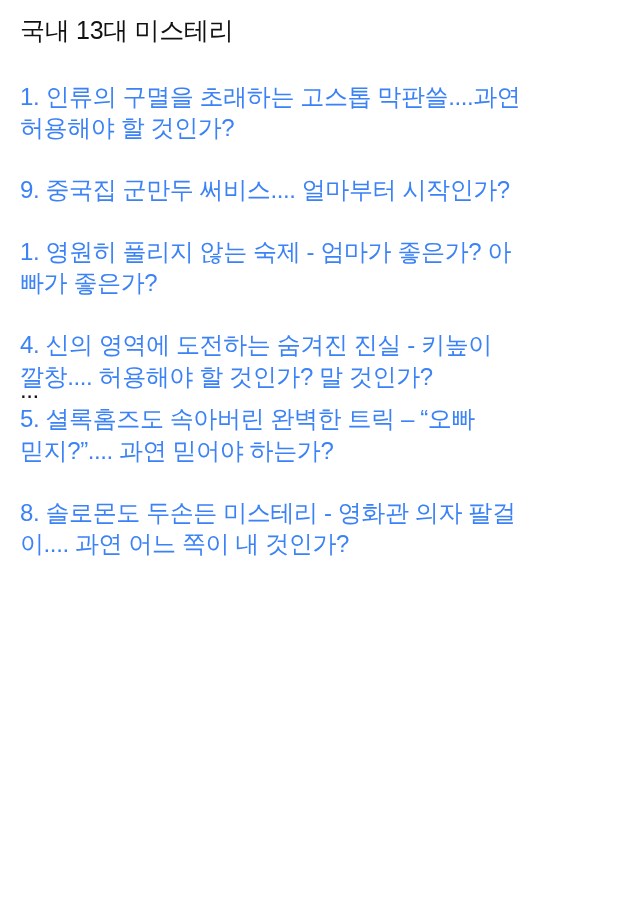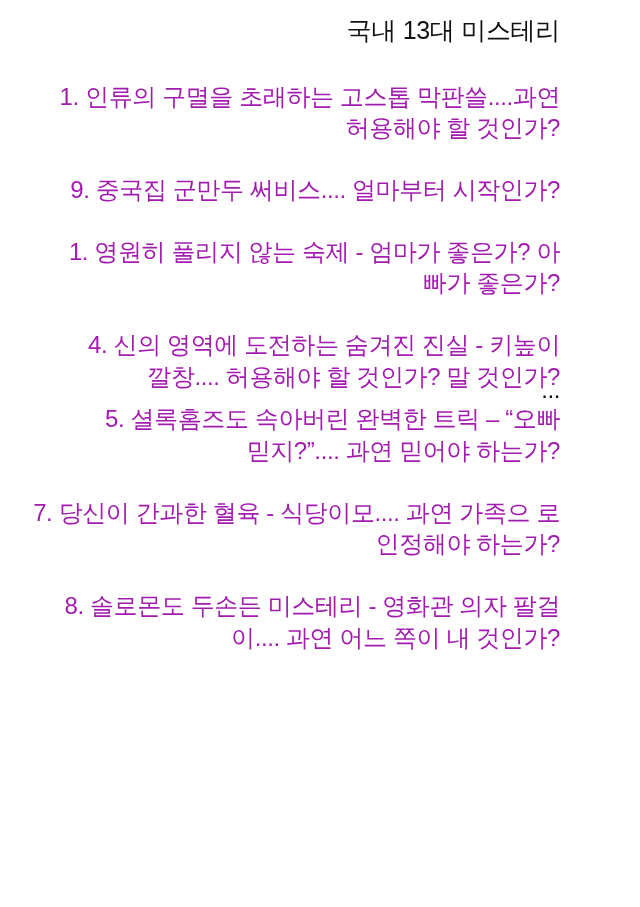--- a/index.html
+++ b/index.html
@@ -13,36 +13,35 @@
     overflow: hidden;
     font-family: "Liberation Sans", "DejaVu Sans", sans-serif;
     color: #1a1a1a;
   }
   .page {
     box-sizing: border-box;
     width: 576px;
     height: 907px;
     padding: 14px 16px 0 20px;
     background: #ffffff;
-    text-align: right;
   }
   .doc-title {
     font-size: 25px;
     line-height: 1.3;
     font-weight: 400;
     letter-spacing: -0.3px;
     margin: 0 0 34px 0;
     color: #111111;
   }
   .item {
     font-size: 24px;
     line-height: 1.32;
     letter-spacing: -0.4px;
     margin: 0 0 30px 0;
-    color: #a21caf;
+    color: #3b82f6;
     word-break: keep-all;
   }
   .item:last-child {
     margin-bottom: 4px;
   }
   .ellipsis-line {
     font-size: 24px;
     line-height: 0.8;
     letter-spacing: -0.4px;
     margin: -24px 0 4px 0;
@@ -58,16 +57,15 @@
 <div class="page">
 
   <h1 class="doc-title">국내 13대 미스테리</h1>
 
   <p class="item">1. 인류의 구멸을 초래하는 고스톱 막판쓸....과연 허용해야 할 것인가?</p>
   <p class="item">9. 중국집 군만두 써비스.... 얼마부터 시작인가?</p>
   <p class="item">1. 영원히 풀리지 않는 숙제 - 엄마가 좋은가? 아 빠가 좋은가?</p>
   <p class="item tight">4. 신의 영역에 도전하는 숨겨진 진실 - 키높이 깔창.... 허용해야 할 것인가? 말 것인가?</p>
   <p class="ellipsis-line">...</p>
   <p class="item">5. 셜록홈즈도 속아버린 완벽한 트릭 – “오빠 믿지?”.... 과연 믿어야 하는가?</p>
-  <p class="item">7. 당신이 간과한 혈육 - 식당이모.... 과연 가족으 로 인정해야 하는가?</p>
   <p class="item">8. 솔로몬도 두손든 미스테리 - 영화관 의자 팔걸 이.... 과연 어느 쪽이 내 것인가?</p>
 
 </div>
 
 </body></html>

